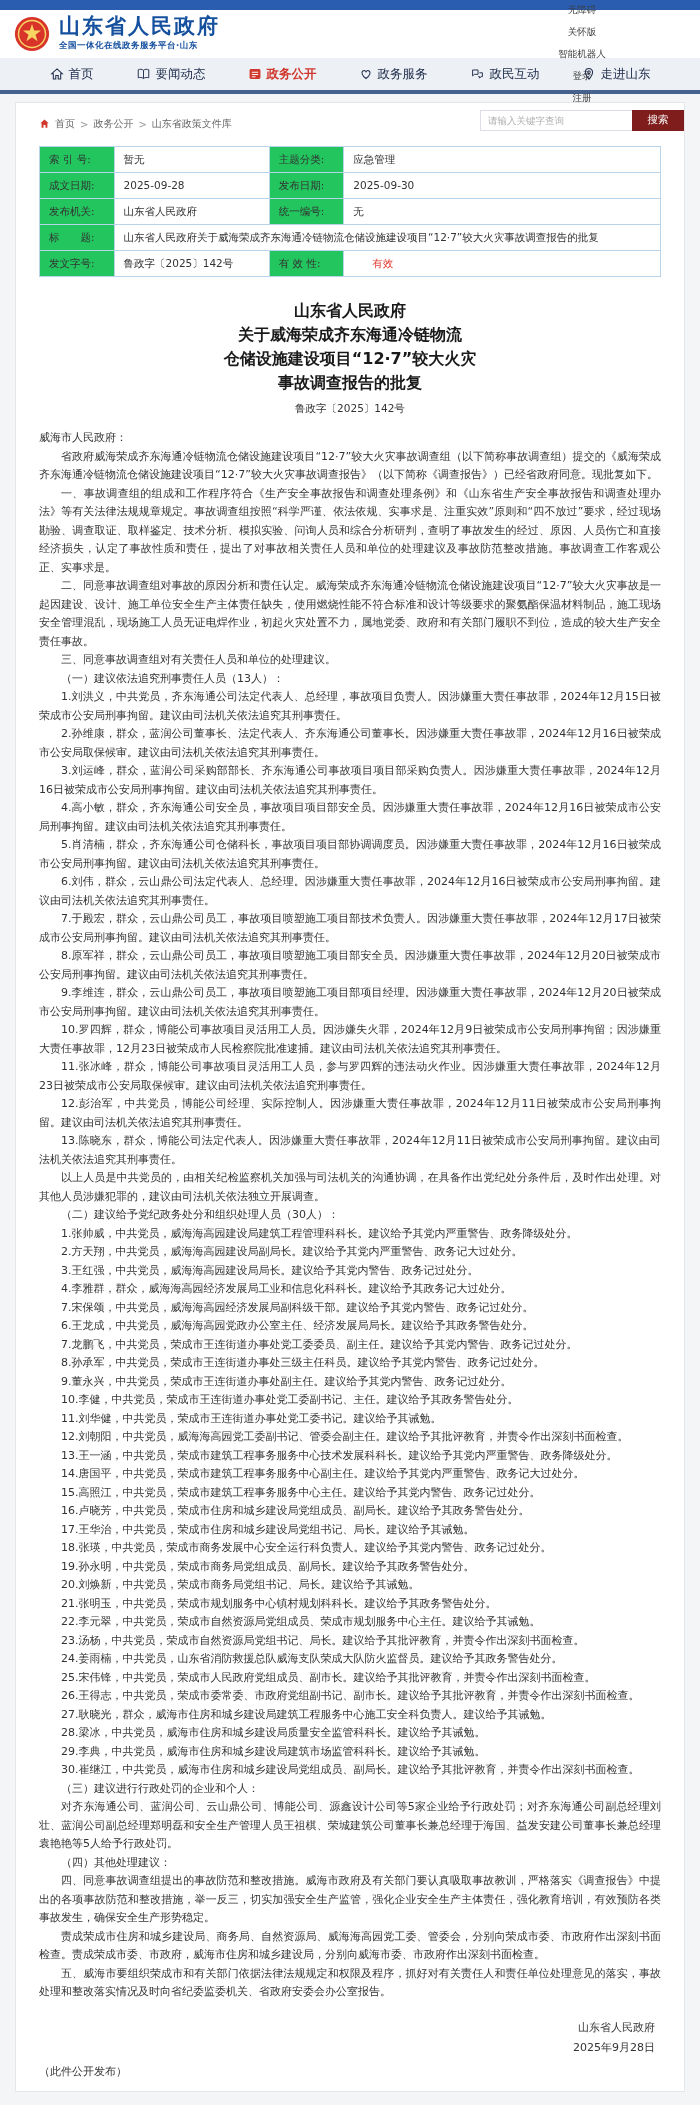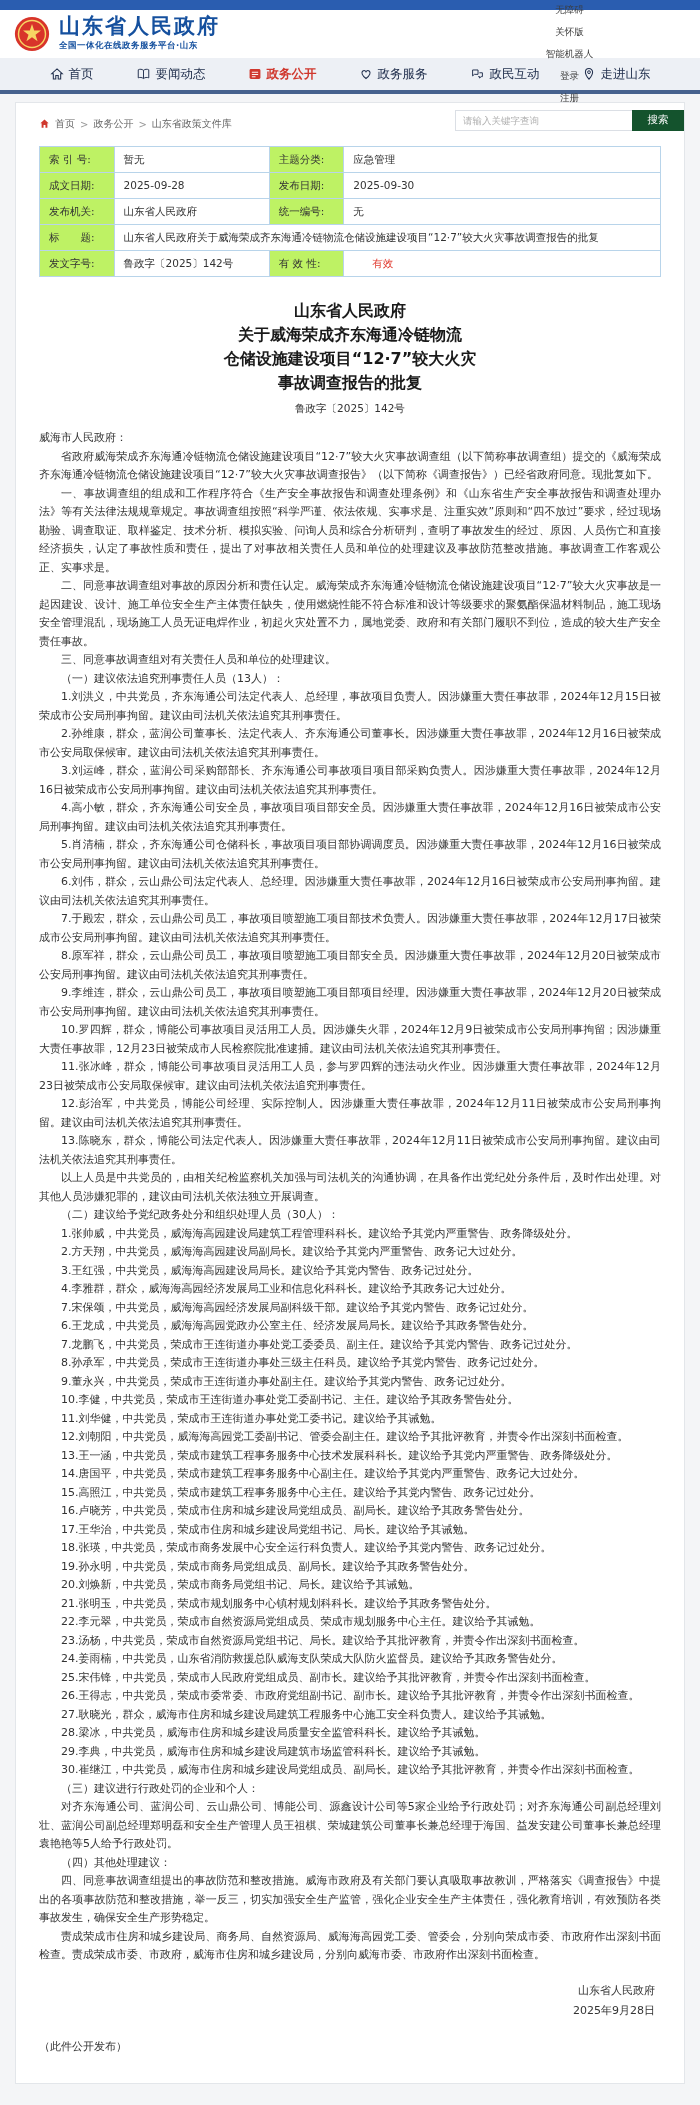--- a/index.html
+++ b/index.html
@@ -22,27 +22,27 @@
   .brand { display:flex; align-items:center; gap:9px; }
   .emblem svg { display:block; }
   .site-title { font-size:21px; font-weight:bold; color:#15509e; letter-spacing:2px; line-height:1; }
   .site-subtitle { font-size:8.5px; font-weight:bold; color:#15509e; margin-top:3px; letter-spacing:0.5px; }
   .header-right { text-align:right; }
   .quick-links { display:flex; justify-content:flex-end; align-items:center; gap:9px; font-size:9.5px; color:#3c3c3c;flex-direction:column; }
   .quick-links .date { color:#3c3c3c; }
   .quick-links span.lnk { cursor:pointer; }
   .search-row { margin-top:5px; display:flex; justify-content:flex-end; }
   .search-row input {
-    width:177px; height:21px; border:1px solid #dbdfe5; border-right:none;
+    width:152px; height:21px; border:1px solid #dbdfe5; border-right:none;
     font-size:9.5px; padding:0 7px; color:#333; outline:none;
     font-family:"DejaVu Sans", sans-serif;
   }
   .search-row input::placeholder { color:#b0b0b0; }
   .search-btn {
-    width:52px; height:21px; border:none; background:#14532d; color:#fff;
+    width:52px; height:21px; border:none; background:#7f1d1d; color:#fff;
     font-size:10.5px; cursor:pointer; font-family:"DejaVu Sans", sans-serif;
   }
 
   
   .main-nav {
     height:32px; background:#edf0f5;
     display:flex; align-items:center; justify-content:center; gap:42px;
   }
   .nav-item { display:flex; align-items:center; gap:5px; font-size:12.5px; color:#22304e; cursor:pointer; }
   .nav-item .nav-icon { display:flex; }
@@ -57,34 +57,34 @@
 
   .breadcrumb { display:flex; align-items:center; gap:5px; font-size:10px; color:#666; }
   .breadcrumb .sep { color:#999; }
   .breadcrumb .bc-item { cursor:pointer; }
 
   table.meta-table {
     width:100%; border-collapse:collapse; margin-top:15px;
     font-size:10.5px; color:#333; table-layout:fixed;
   }
   table.meta-table td { border:1px solid #b8d4ea; padding:6px 9px; line-height:13px; }
-  table.meta-table td.lab { background:#bef264; white-space:nowrap; overflow:hidden; }
+  table.meta-table td.lab { background:#22c55e; white-space:nowrap; overflow:hidden; }
   table.meta-table td.red { color:#e03a2f;padding-left:28px; }
 
   .doc-title {
     margin:22px 0 0; text-align:center;
     font-size:16px; font-weight:bold; color:#1a1a1a; line-height:24px;
   }
   .doc-no { text-align:center; font-size:10.5px; color:#333; margin-top:7px; }
   .doc-body { margin-top:13px; font-size:11px; line-height:18.5px; color:#333; text-align:justify; }
   .doc-body p { margin:0; text-indent:2em; }
   .doc-body p.no-indent { text-indent:0; }
 
   .sign-block { text-align:right; font-size:11px; line-height:20px; color:#333; margin-top:16px; padding-right:6px; }
-  .footer-note { font-size:11px; color:#333; margin-top:18px; }
+  .footer-note { font-size:11px; color:#333; margin-top:6px; }
 </style>
 </head>
 <body>
 
 <div class="topbar"></div>
 
 <header class="site-header">
   <div class="brand">
     <span class="emblem">
       <svg width="36" height="36" viewBox="0 0 40 40">
@@ -280,20 +280,21 @@
         <p>26.王得志，中共党员，荣成市委常委、市政府党组副书记、副市长。建议给予其批评教育，并责令作出深刻书面检查。</p>
         <p>27.耿晓光，群众，威海市住房和城乡建设局建筑工程服务中心施工安全科负责人。建议给予其诫勉。</p>
         <p>28.梁冰，中共党员，威海市住房和城乡建设局质量安全监管科科长。建议给予其诫勉。</p>
         <p>29.李典，中共党员，威海市住房和城乡建设局建筑市场监管科科长。建议给予其诫勉。</p>
         <p>30.崔继江，中共党员，威海市住房和城乡建设局党组成员、副局长。建议给予其批评教育，并责令作出深刻书面检查。</p>
         <p>（三）建议进行行政处罚的企业和个人：</p>
         <p>对齐东海通公司、蓝润公司、云山鼎公司、博能公司、源鑫设计公司等5家企业给予行政处罚；对齐东海通公司副总经理刘壮、蓝润公司副总经理郑明磊和安全生产管理人员王祖棋、荣城建筑公司董事长兼总经理于海国、益发安建公司董事长兼总经理袁艳艳等5人给予行政处罚。</p>
         <p>（四）其他处理建议：</p>
         <p>四、同意事故调查组提出的事故防范和整改措施。威海市政府及有关部门要认真吸取事故教训，严格落实《调查报告》中提出的各项事故防范和整改措施，举一反三，切实加强安全生产监管，强化企业安全生产主体责任，强化教育培训，有效预防各类事故发生，确保安全生产形势稳定。</p>
         <p>责成荣成市住房和城乡建设局、商务局、自然资源局、威海海高园党工委、管委会，分别向荣成市委、市政府作出深刻书面检查。责成荣成市委、市政府，威海市住房和城乡建设局，分别向威海市委、市政府作出深刻书面检查。</p>
+        <p>五、威海市要组织荣成市和有关部门依据法律法规规定和权限及程序，抓好对有关责任人和责任单位处理意见的落实，事故处理和整改落实情况及时向省纪委监委机关、省政府安委会办公室报告。</p>
       </div>
     <div class="sign-block">
       <div>山东省人民政府</div>
       <div>2025年9月28日</div>
     </div>
     <div class="footer-note">（此件公开发布）</div>
   </div>
 </main>
 
 </body></html>

